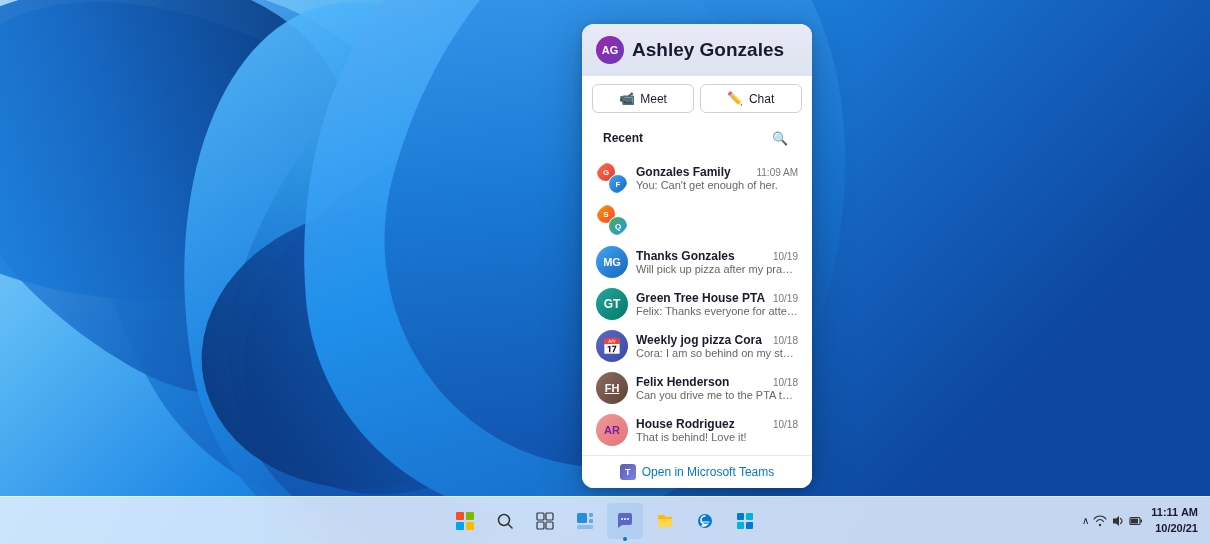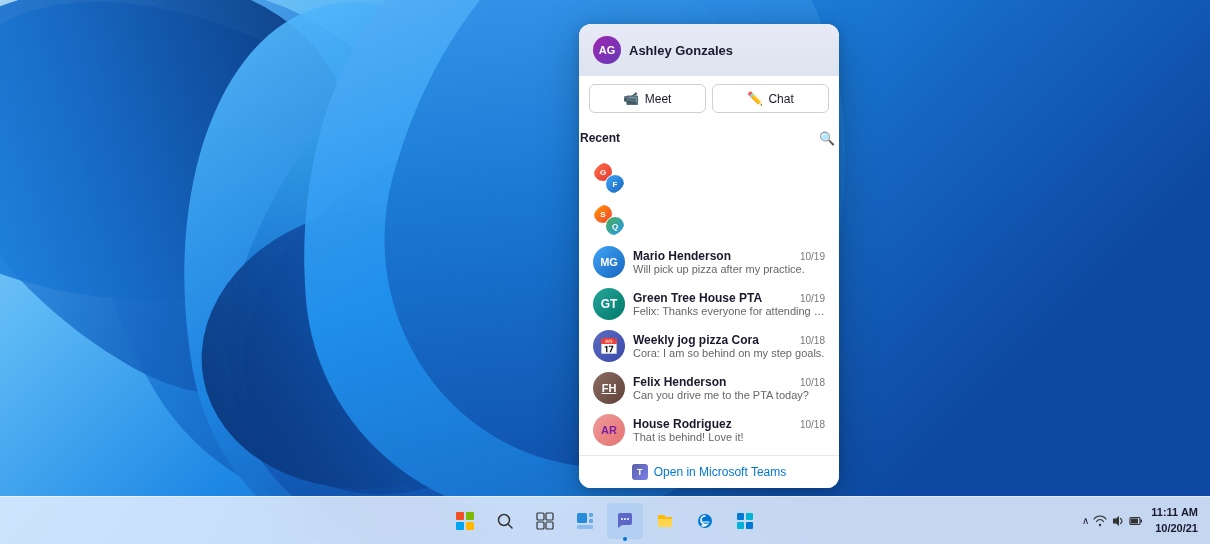--- a/index.html
+++ b/index.html
@@ -122,21 +122,21 @@
       line-height: 1.4;
       font-weight: bold;
     }
 
     
     .chat-panel {
       position: absolute;
       bottom: 56px;
       left: 50%;
       transform: translateX(-10%);
-      width: 260px;
+      width: 230px;
       background: white;
       border-radius: 12px;
       box-shadow: 0 8px 40px rgba(0,0,0,0.25), 0 2px 8px rgba(0,0,0,0.15);
       overflow: hidden;
     }
 
     .chat-panel-header {
       background: linear-gradient(180deg, #e8eaf6 0%, #dde3f0 100%);
       padding: 12px 14px;
       display: flex;
@@ -153,21 +153,21 @@
       align-items: center;
       justify-content: center;
       font-size: 11px;
       color: white;
       font-weight: bold;
       flex-shrink: 0;
       overflow: hidden;
     }
 
     .header-name {
-      font-size: 13px;
+      font-size: 19px;
       font-weight: 600;
       color: #1a1a2e;
     }
 
     .action-buttons {
       display: flex;
       padding: 8px 10px;
       gap: 6px;
       background: white;
     }
@@ -186,21 +186,21 @@
       color: #1a1a2e;
       cursor: pointer;
       font-family: 'Segoe UI', sans-serif;
     }
 
     .btn-icon {
       font-size: 13px;
     }
 
     .recent-section {
-      padding: 6px 1px 4px;
+      padding: 6px 21px 4px;
       background: white;
     }
 
     .recent-header {
       display: flex;
       align-items: center;
       justify-content: space-between;
       margin-bottom: 4px;
     }
 
@@ -380,34 +380,41 @@
       </div>
     </div>
 
     <div class="chat-list">
 
       <div class="chat-item">
         <div class="chat-avatar multi-avatar" style="background: transparent;">
           <div class="sub-av" style="top:0;left:0;">G</div>
           <div class="sub-av" style="bottom:0;right:0;">F</div>
         </div>
+        <div class="chat-content">
+          <div class="chat-name-row">
+            <span class="chat-name">Gonzales Family</span>
+            <span class="chat-time">11:09 AM</span>
+          </div>
+          <div class="chat-preview">You: Can't get enough of her.</div>
+        </div>
       </div>
 
       <div class="chat-item">
         <div class="chat-avatar multi-avatar" style="background: transparent;">
           <div class="sub-av" style="top:0;left:0;background:linear-gradient(135deg,#ff9800,#f44336);">S</div>
           <div class="sub-av" style="bottom:0;right:0;background:linear-gradient(135deg,#4caf50,#2196f3);">Q</div>
         </div>
       </div>
 
       <div class="chat-item">
         <div class="chat-avatar av-mario">MG</div>
         <div class="chat-content">
           <div class="chat-name-row">
-            <span class="chat-name">Mario Henderson</span>
+            <span class="chat-name">Thanks Gonzales</span>
             <span class="chat-time">10/19</span>
           </div>
           <div class="chat-preview">Will pick up pizza after my practice.</div>
         </div>
       </div>
 
       <div class="chat-item">
         <div class="chat-avatar av-gt">GT</div>
         <div class="chat-content">
           <div class="chat-name-row">

